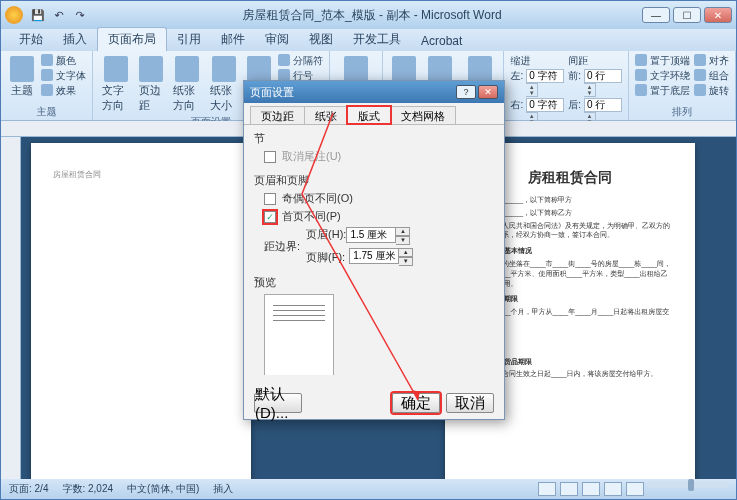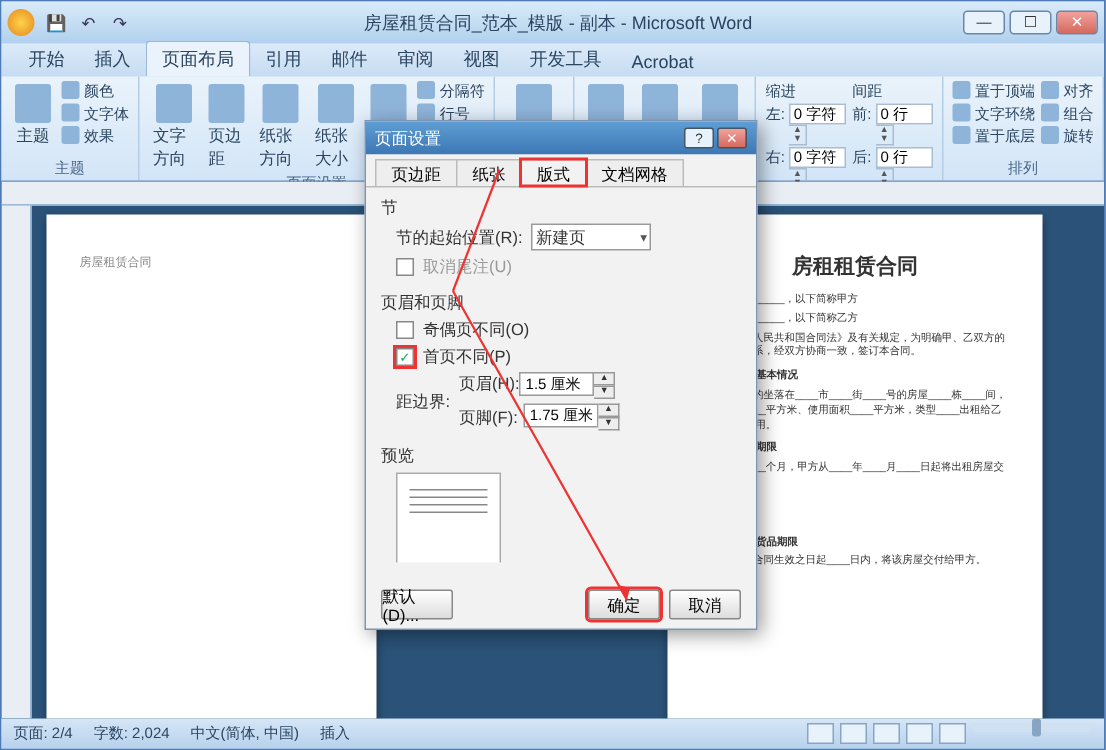--- a/index.html
+++ b/index.html
@@ -68,21 +68,21 @@
 .dlg-body .combo::after { content: "▾"; font-size: 9px; color: #555; margin-left: 4px; }
 .chk { width: 12px; height: 12px; border: 1px solid #888; background: #fff; display: inline-flex; align-items: center; justify-content: center; font-size: 9px; color: #2a6; }
 .chk.hl { outline: 2px solid #e33; outline-offset: 0; }
 .spin2 { display: inline-flex; }
 .spin2 input { width: 50px; height: 16px; font-size: 10px; border: 1px solid #999; padding: 0 3px; }
 .spin2 .ar { width: 14px; display: flex; flex-direction: column; }
 .spin2 .ar span { flex: 1; border: 1px solid #999; border-left: none; font-size: 6px; text-align: center; line-height: 7px; background: #eee; }
 .preview { width: 70px; height: 84px; background: #fff; border: 1px solid #aaa; margin: 4px 0 4px 10px; padding: 10px 8px; }
 .preview .pl { border-top: 1px solid #888; margin-bottom: 4px; }
 .dlg-foot { display: flex; justify-content: flex-end; gap: 6px; padding: 6px 10px; }
-.dlg-foot .btn { width: 48px; height: 20px; border: 1px solid #888; background: linear-gradient(#fefefe,#ddd); font-size: 11px; display: inline-flex; align-items: center; justify-content: center; border-radius: 2px; margin-top: 12px; }
+.dlg-foot .btn { width: 48px; height: 20px; border: 1px solid #888; background: linear-gradient(#fefefe,#ddd); font-size: 15px; display: inline-flex; align-items: center; justify-content: center; border-radius: 2px; margin-top: 12px; }
 .dlg-foot .btn.hl { outline: 2px solid #e33; outline-offset: 0; }
 .dlg-foot .left { margin-right: auto; }
 
 
 .status { height: 20px; background: linear-gradient(#d5e6f7,#b7d2ec); display: flex; align-items: center; font-size: 10px; color: #2b4560; padding: 0 8px; gap: 14px; }
 .status .right { margin-left: auto; display: flex; gap: 4px; }
 .status .vb { width: 18px; height: 14px; border: 1px solid #89a5c4; background: #e8f2fb; }
 .status .zoom { width: 80px; height: 6px; background: #cfe0f1; border-radius: 3px; position: relative; }
 .status .zoom::after { content: ""; position: absolute; left: 40px; top: -3px; width: 6px; height: 12px; background: #89a5c4; border-radius: 2px; }
 </style>
@@ -351,26 +351,20 @@
   <div class="dlg-tabs">
     <div class="dtab">页边距</div>
     <div class="dtab">纸张</div>
     <div class="dtab active hl">版式</div>
     <div class="dtab">文档网格</div>
   </div>
   <div class="dlg-body">
     <div class="sec">
       <div class="sec-title">节</div>
       <div class="row">
-        <label>节的起始位置(R):</label>
-        <span class="combo" style="width:80px">
-            <span>新建页</span>
-          </span>
-      </div>
-      <div class="row">
         <span class="chk"></span>
         <label style="color:#999">取消尾注(U)</label>
       </div>
     </div>
 
     <div class="sec">
       <div class="sec-title">页眉和页脚</div>
       <div class="row">
         <span class="chk"></span>
         <label>奇偶页不同(O)</label>

